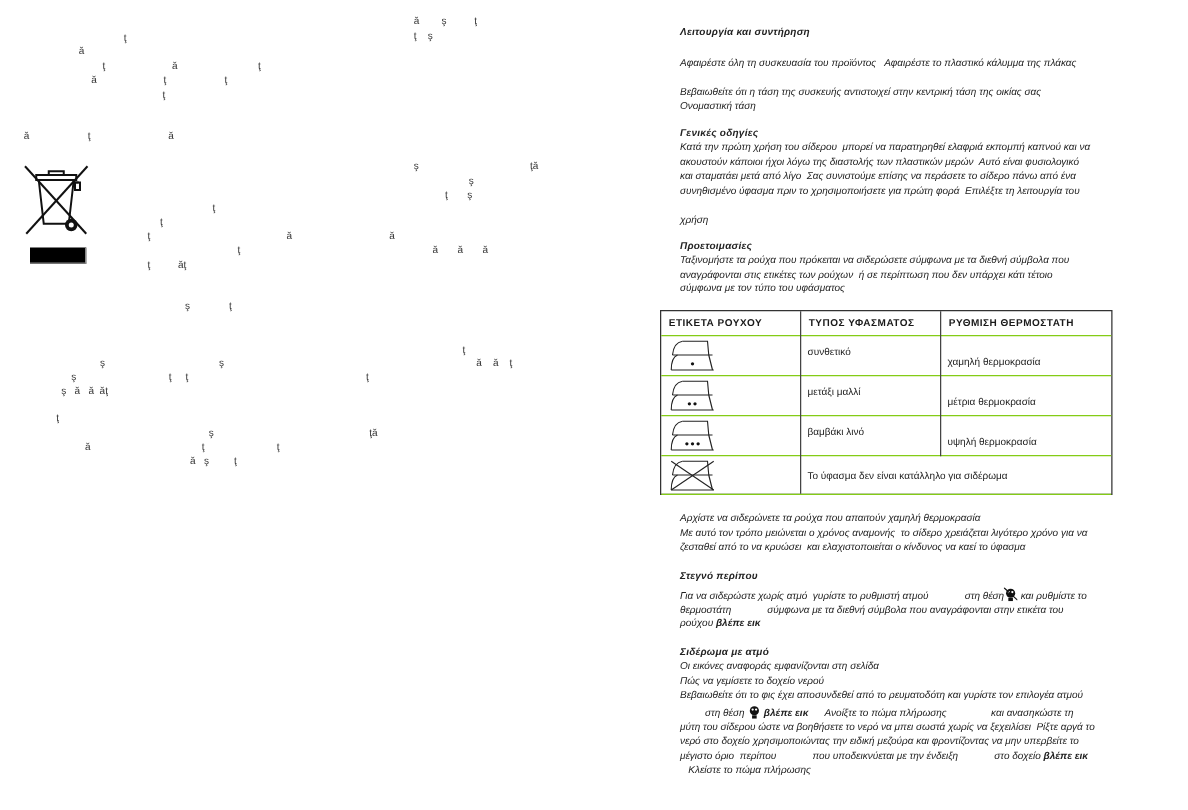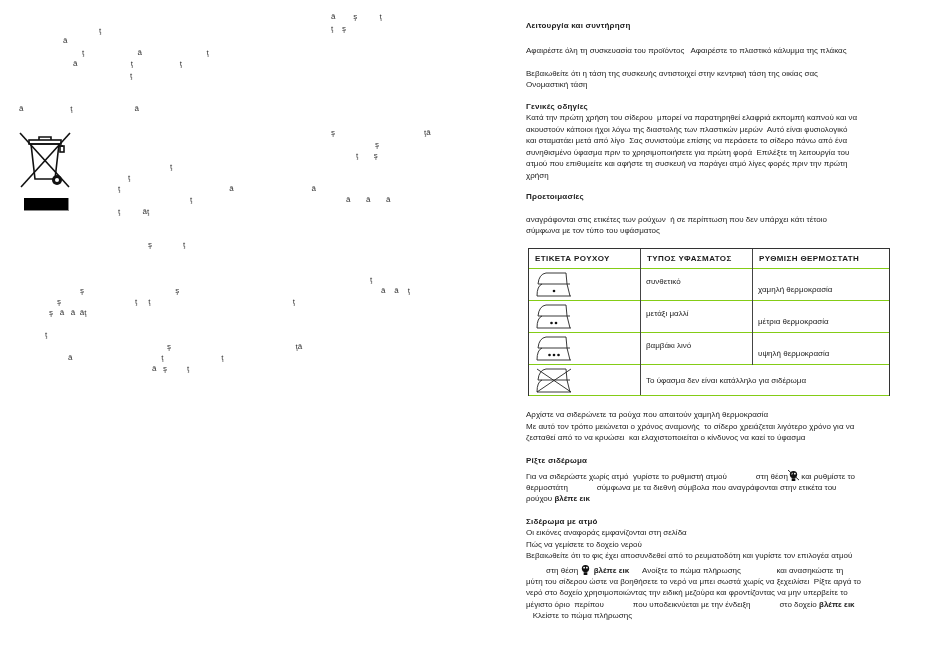--- a/index.html
+++ b/index.html
@@ -10,21 +10,21 @@
   .right-page { left: 475px; width: 475px; }
 
   
   .glyph { position: absolute; font-size: 8px; line-height: 9px; color: #333; white-space: pre; }
 
   .weee { position: absolute; left: 17px; top: 130px; width: 56px; height: 60px; }
   .weee-bar { position: absolute; left: 24px; top: 198px; width: 44px; height: 12px; background: #000;
               border-right: 1px solid #888; border-bottom: 1px solid #888; }
 
   
-  .rt { position: absolute; left: 51px; font-size: 8px; line-height: 11.4px; color: #222; white-space: pre; }
+  .rt { position: absolute; left: 69px; font-size: 8px; line-height: 11.4px; color: #222; white-space: pre; font-style: italic; }
   .rt.bold { font-weight: bold; letter-spacing: 0.2px; }
   .b { font-weight: bold; }
 
   .table { position: absolute; left: 53px; top: 248px; width: 362px; height: 148px;
            border: 1px solid #333; box-sizing: border-box; }
   .tr { position: absolute; left: 0; width: 100%; border-bottom: 1px solid #84cc16; box-sizing: border-box; }
   .tr:last-child { border-bottom: none; }
   .th { position: absolute; top: 0; font-size: 8px; font-weight: bold; letter-spacing: 0.4px; line-height: 19px; padding-left: 6px; }
   .td { position: absolute; font-size: 8px; line-height: 10px; padding-left: 5px; color: #222; }
   .vline { position: absolute; top: 0; bottom: 0; width: 1px; background: #444; }
@@ -84,24 +84,24 @@
   <div class="rt bold" style="top:20px">Λειτουργία και συντήρηση</div>
   <div class="rt" style="top:45px">Αφαιρέστε όλη τη συσκευασία του προϊόντος   Αφαιρέστε το πλαστικό κάλυμμα της πλάκας</div>
   <div class="rt" style="top:68px">Βεβαιωθείτε ότι η τάση της συσκευής αντιστοιχεί στην κεντρική τάση της οικίας σας</div>
   <div class="rt" style="top:79px">Ονομαστική τάση</div>
 
   <div class="rt bold" style="top:101px">Γενικές οδηγίες</div>
   <div class="rt" style="top:112px">Κατά την πρώτη χρήση του σίδερου  μπορεί να παρατηρηθεί ελαφριά εκπομπή καπνού και να</div>
   <div class="rt" style="top:135px">και σταματάει μετά από λίγο  Σας συνιστούμε επίσης να περάσετε το σίδερο πάνω από ένα</div>
   <div class="rt" style="top:123.5px">ακουστούν κάποιοι ήχοι λόγω της διαστολής των πλαστικών μερών  Αυτό είναι φυσιολογικό</div>
   <div class="rt" style="top:146.5px">συνηθισμένο ύφασμα πριν το χρησιμοποιήσετε για πρώτη φορά  Επιλέξτε τη λειτουργία του</div>
-  <div class="rt" style="top:158px">ατμού που επιθυμείτε και αφήστε τη συσκευή να παράγει ατμό λίγες φορές πριν την πρώτη</div>
   <div class="rt" style="top:169.5px">χρήση</div>
 
   <div class="rt bold" style="top:191px">Προετοιμασίες</div>
+  <div class="rt" style="top:202px">Ταξινομήστε τα ρούχα που πρόκειται να σιδερώσετε σύμφωνα με τα διεθνή σύμβολα που</div>
   <div class="rt" style="top:213.5px">αναγράφονται στις ετικέτες των ρούχων  ή σε περίπτωση που δεν υπάρχει κάτι τέτοιο</div>
   <div class="rt" style="top:225px">σύμφωνα με τον τύπο του υφάσματος</div>
 
   <div class="table">
     <div class="tr" style="top:0;height:20px">
       <span class="th" style="left:0">ΕΤΙΚΕΤΑ ΡΟΥΧΟΥ</span>
       <span class="th" style="left:112px">ΤΥΠΟΣ ΥΦΑΣΜΑΤΟΣ</span>
       <span class="th" style="left:224px">ΡΥΘΜΙΣΗ ΘΕΡΜΟΣΤΑΤΗ</span>
     </div>
     <div class="tr" style="top:20px;height:32px">
@@ -168,21 +168,21 @@
       <span class="td" style="left:224px;top:16px">υψηλή θερμοκρασία</span>
     </div>
     <div class="vline" style="left:111px"></div>
     <div class="vline" style="left:223px;height:116px;bottom:auto"></div>
   </div>
 
   <div class="rt" style="top:409px">Αρχίστε να σιδερώνετε τα ρούχα που απαιτούν χαμηλή θερμοκρασία</div>
   <div class="rt" style="top:420.5px">Με αυτό τον τρόπο μειώνεται ο χρόνος αναμονής  το σίδερο χρειάζεται λιγότερο χρόνο για να</div>
   <div class="rt" style="top:432px">ζεσταθεί από το να κρυώσει  και ελαχιστοποιείται ο κίνδυνος να καεί το ύφασμα</div>
 
-  <div class="rt bold" style="top:455px">Ρίξτε σιδέρωμα</div>
+  <div class="rt bold" style="top:455px">Στεγνό περίπου</div>
   <div class="rt" style="top:470px"><span>Για να σιδερώστε χωρίς ατμό  γυρίστε το ρυθμιστή ατμού             στη θέση</span><svg class="steam-icon" viewBox="0 0 12 12">
         <circle cx="6" cy="5" r="4" fill="#111"></circle>
         <circle cx="4.5" cy="4" r="1" fill="#fff"></circle>
         <circle cx="7.5" cy="4" r="1" fill="#fff"></circle>
         <rect x="4" y="9" width="4" height="3" fill="#111"></rect>
         <line x1="0" y1="0" x2="12" y2="11" stroke="#111" stroke-width="1"></line>
       </svg><span> και ρυθμίστε το</span></div>
   <div class="rt" style="top:481.5px">θερμοστάτη             σύμφωνα με τα διεθνή σύμβολα που αναγράφονται στην ετικέτα του</div>
   <div class="rt" style="top:493px"><span>ρούχου </span><span class="b">βλέπε εικ</span></div>
 

